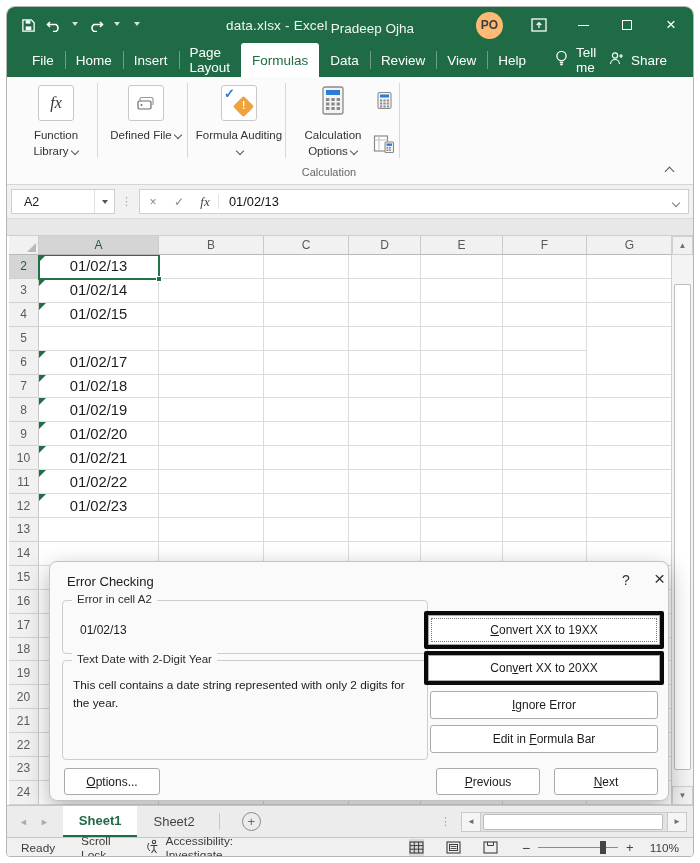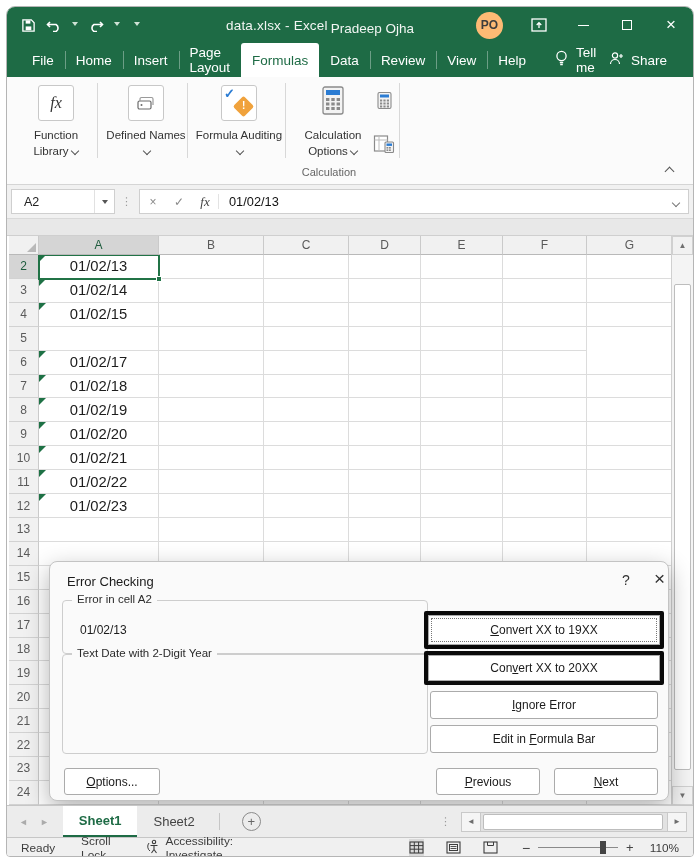--- a/index.html
+++ b/index.html
@@ -89,21 +89,21 @@
 
   
   #dialog { position:absolute; left:42px; top:554px; width:620px; height:240px; background:#fafafa; border:1px solid #c3c3c3; border-radius:8px; box-shadow:0 8px 24px rgba(0,0,0,.3); font-size:12px; color:#1b1b1b; }
   #dlg-title { position:absolute; left:17px; top:12px; font-size:13px; color:#1b1b1b; }
   #dlg-help { position:absolute; left:572px; top:10px; font-size:14px; color:#333; }
   #dlg-close { position:absolute; left:604px; top:6px; font-size:19px; color:#333; }
   .groupbox { position:absolute; border:1px solid #cdcdcd; border-radius:4px; }
   .gb-label { position:absolute; left:9px; top:-8px; background:#fafafa; padding:0 5px; font-size:11.5px; color:#2b2b2b; }
   #gb-error { left:12px; top:38px; width:366px; height:54px; }
   #gb-error .gb-val { position:absolute; left:17px; top:22px; font-size:12px; color:#1b1b1b; }
-  #gb-type { left:12px; top:92px; width:366px; height:100px; }
+  #gb-type { left:12px; top:98px; width:366px; height:100px; }
   #gb-type .gb-desc { position:absolute; left:10px; top:16px; width:340px; font-size:11.8px; line-height:1.5; color:#1b1b1b; }
   .dbtn { position:absolute; background:#fff; border:1px solid #ababab; border-radius:3px; font-size:12px; color:#1b1b1b; display:flex; align-items:center; justify-content:center; font-family:"Liberation Sans", sans-serif; }
   .accel { text-decoration:underline; }
   .ann-frame { position:absolute; border:4px solid #0a0a0a; border-radius:2px; background:#0a0a0a; }
   .ann-frame .dbtn { position:relative; width:100%; height:100%; border-radius:0; }
   #frame19 { left:374px; top:49px; width:240px; height:38px; }
   #frame19 .dbtn { outline:1px dotted #777; outline-offset:-4px; }
   #frame20 { left:374px; top:89px; width:240px; height:34px; }
   #btn-ignore { left:380px; top:129px; width:228px; height:28px; }
   #btn-edit { left:380px; top:163px; width:228px; height:28px; }
@@ -231,21 +231,21 @@
     <div class="gdivider" style="left:90px;"></div>
 
     <div class="rgroup" style="left:98px; width:82px;">
       <div class="icon-box">
         <svg width="20" height="18" viewBox="0 0 20 18">
             <rect x="2" y="7" width="13" height="8" rx="1.5" fill="#fff" stroke="#6a6a6a" stroke-width="1.2"></rect>
             <path d="M4 7 V5 a1.5 1.5 0 0 1 1.5 -1.5 h10 a1.5 1.5 0 0 1 1.5 1.5 v6" fill="none" stroke="#9a9a9a" stroke-width="1.2"></path>
             <circle cx="5.5" cy="11" r="1" fill="#6a6a6a"></circle>
           </svg>
       </div>
-      <div class="glabel"><span>Defined Names</span><span class="chev"></span></div>
+      <div class="glabel"><span>Defined File</span><span class="chev"></span></div>
     </div>
     <div class="gdivider" style="left:180px;"></div>
 
     <div class="rgroup" style="left:188px; width:88px;">
       <div class="icon-box">
         <span class="audit-wrap">
             <span class="audit-check">✓</span>
             <span class="audit-dia diamond">
               <span>!</span>
             </span>
@@ -619,20 +619,21 @@
     <span id="dlg-help">?</span>
     <span id="dlg-close">×</span>
 
     <div class="groupbox" id="gb-error">
       <span class="gb-label">Error in cell A2</span>
       <span class="gb-val">01/02/13</span>
     </div>
 
     <div class="groupbox" id="gb-type">
       <span class="gb-label">Text Date with 2-Digit Year</span>
+      <span class="gb-desc">This cell contains a date string represented with only 2 digits for the year.</span>
     </div>
 
     <div class="ann-frame" id="frame19">
       <div class="dbtn">
         <span><span></span><span class="accel">C</span><span>onvert XX to 19XX</span></span>
       </div>
     </div>
     <div class="ann-frame" id="frame20">
       <div class="dbtn">
         <span><span>Con</span><span class="accel">v</span><span>ert XX to 20XX</span></span>

